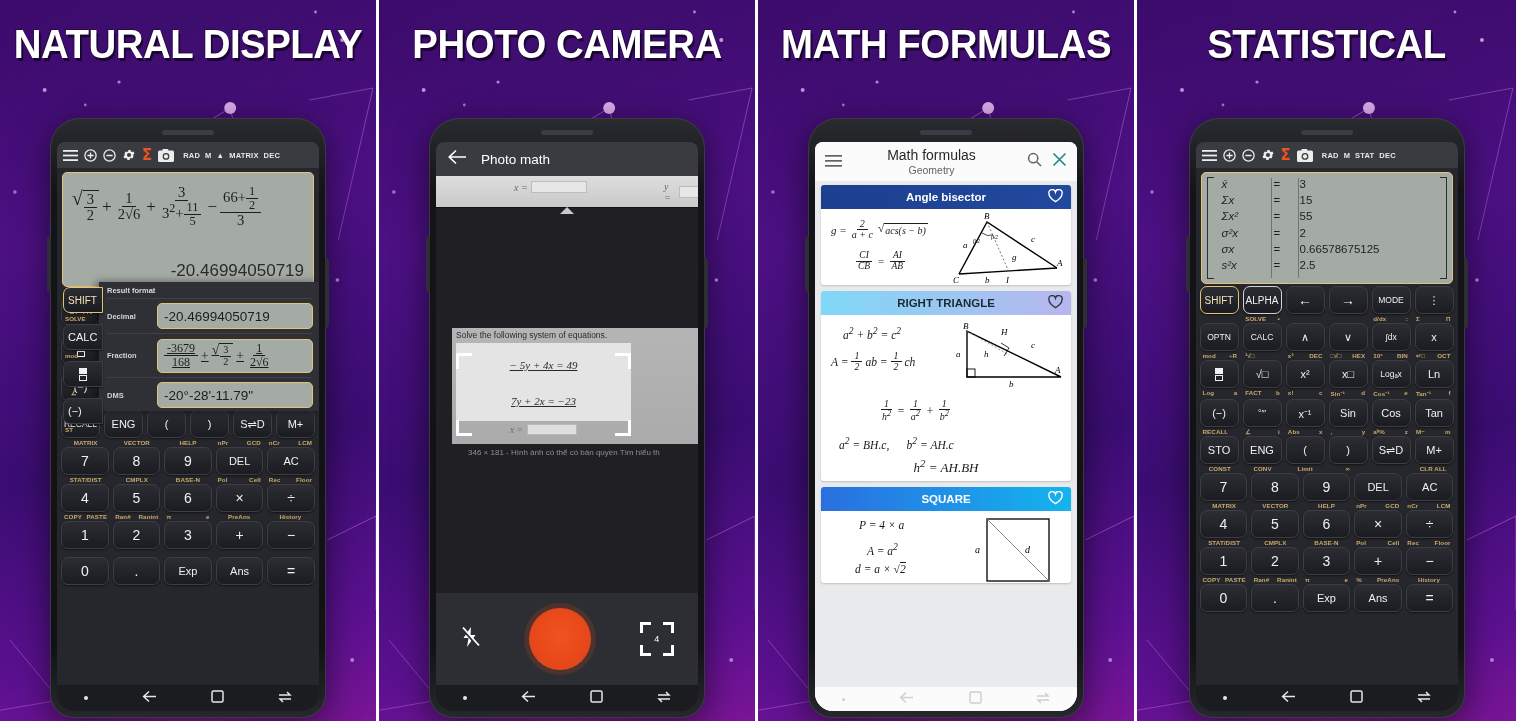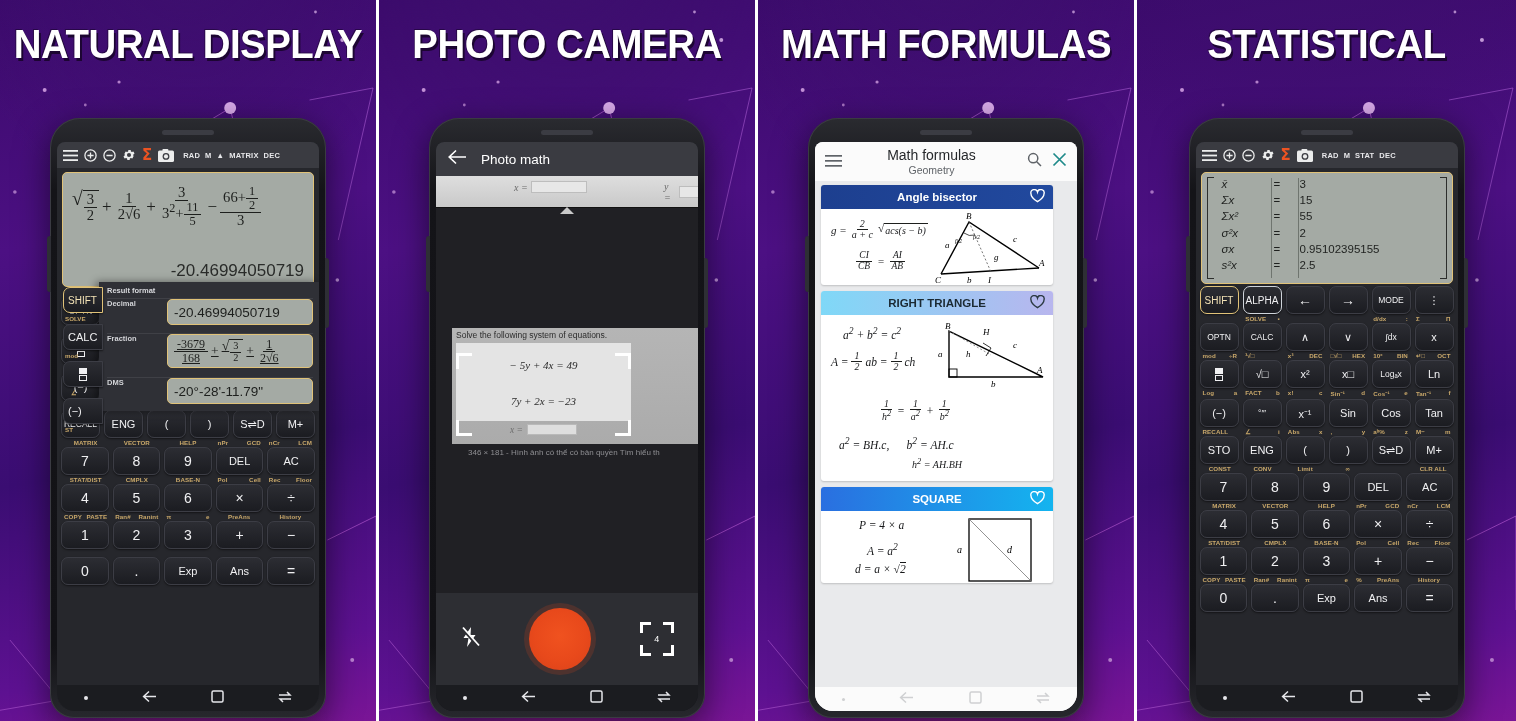--- a/index.html
+++ b/index.html
@@ -78,21 +78,21 @@
   .bracket-l, .bracket-r { position:absolute; top:4px; bottom:4px; width:7px; }
   .bracket-l { left:5px; border-left:1.5px solid #2c2e2c; border-top:1.5px solid #2c2e2c; border-bottom:1.5px solid #2c2e2c;}
   .bracket-r { right:5px; border-right:1.5px solid #2c2e2c; border-top:1.5px solid #2c2e2c; border-bottom:1.5px solid #2c2e2c;}
   .stat-divider { position:absolute; top:5px; bottom:5px; width:1px; background:#6f756f; }
 
   
   .resfmt { position:absolute; left:42px; right:0px; top:140px; bottom:300px;
             background:#2f3036; z-index:5; padding:4px 6px 0 8px;
             box-shadow:-3px 0 8px rgba(0,0,0,.45); }
   .resfmt-title { font-size:7.5px; color:#d8d9dd; font-weight:bold; margin-bottom:3px; }
-  .resfmt-row { display:flex; gap:16px; height:35px;
+  .resfmt-row { display:flex; align-items:center; gap:6px; height:35px;
                 border-top:1px solid #3f4046; }
   .resfmt-row:first-of-type { border-top:none; }
   .resfmt-label { width:44px; font-size:7.5px; color:#d2d3d7; font-weight:bold; flex:0 0 44px;}
   .resfmt-val { flex:1; background:#a4aaa4; border:1.4px solid #e0c278; border-radius:5px;
                 height:26px; display:flex; align-items:center; padding:0 6px;
                 color:#1d1f1d; font-size:13.5px; overflow:hidden; white-space:nowrap;}
   .resfmt-val.tall { height:34px; font-family:"Liberation Serif",serif;text-decoration:underline; }
 
   
   .keypad { flex:1; padding:2px 4px 0 4px; display:flex; flex-direction:column; }
@@ -136,21 +136,21 @@
   .web-strip .box { width:56px; height:12px; border:1px solid #bdbdbd; background:#e7e7e7; }
   .notch-tri { position:absolute; top:31px; left:50%; transform:translateX(-50%);
                width:0;height:0;border-left:7px solid transparent;border-right:7px solid transparent;
                border-bottom:7px solid #c9c9c9; }
   .photo { position:absolute; left:16px; right:0px; top:152px; height:116px;
            background:linear-gradient(180deg,#b5b5b5 0%,#ababab 100%); }
   .photo-cap { position:absolute; top:2px; left:4px; right:4px; font-size:8.5px; color:#2c2c2c; white-space:nowrap;}
   .photo-inner { position:absolute; left:4px; top:15px; width:175px; height:78px;
                  background:#e4e4e4; }
   .photo-eq { font-family:"Liberation Serif",serif; font-style:italic; font-size:11px;
-              color:#2a2a2a; text-align:center; }
+              color:#2a2a2a; text-align:center;text-decoration:underline; }
   .photo-eq.e1 { position:absolute; top:16px; left:0; right:0; }
   .photo-eq.e2 { position:absolute; top:52px; left:0; right:0; }
   .corner { position:absolute; width:16px; height:16px; border:3px solid #fff; }
   .c-tl { left:0; top:10px; border-right:none; border-bottom:none; }
   .c-tr { left:159px; top:10px; border-left:none; border-bottom:none; }
   .c-bl { left:0; top:77px; border-right:none; border-top:none; }
   .c-br { left:159px; top:77px; border-left:none; border-top:none; }
   .photo-row2 { position:absolute; left:4px; top:96px; font-family:"Liberation Serif",serif;
                 font-style:italic; color:#6f6f6f; font-size:9.5px; display:flex; gap:4px; align-items:center;
                 width:175px; justify-content:center;}
@@ -169,21 +169,21 @@
   .focusbox .num { position:absolute; inset:0; display:flex; align-items:center;
                    justify-content:center; color:#fff; font-size:9px; }
 
   
   .fm { position:absolute; inset:0; background:#e9eaec; display:flex; flex-direction:column; }
   .fm-appbar { background:#fbfbfb; padding:6px 10px 5px 10px; display:flex; align-items:center;
                gap:10px; flex:0 0 auto; }
   .fm-titles { flex:1; text-align:center; margin-left:-6px;}
   .fm-title { font-size:14px; color:#26282b; line-height:1.12; }
   .fm-sub { font-size:10.5px; color:#5f6368; line-height:1.15;}
-  .fm-list { flex:1; overflow:hidden; padding:4px 24px 0 6px; }
+  .fm-list { flex:1; overflow:hidden; padding:4px 6px 0 6px; }
   .fm-card { background:#fff; border-radius:3px; margin-bottom:6px; overflow:hidden;
              box-shadow:0 1px 2px rgba(0,0,0,.18); }
   .fm-head { height:24px; display:flex; align-items:center; justify-content:center;
              position:relative; font-size:11.5px; font-weight:bold; }
   .fm-head .heart { position:absolute; right:8px; top:50%; transform:translateY(-50%); }
   .fm-body { padding:6px 8px 7px 8px; position:relative; min-height:40px; }
   .fm-math { font-family:"Liberation Serif",serif; font-style:italic; color:#17181a; }
 
   .navbar-white { height:24px; background:#fbfbfb; display:flex; align-items:center;
                   justify-content:space-around; color:#cfd0d2; flex:0 0 24px;}
@@ -831,21 +831,21 @@
                       <span class="num">1</span>
                       <span class="den">a<sup>2</sup></span>
                     </span>
                     <span>+</span>
                   <span class="frac">
                       <span class="num">1</span>
                       <span class="den">b<sup>2</sup></span>
                     </span>
                 </div>
                 <div class="fm-math" style="position:absolute;left:18px;top:120px;font-size:11.5px">a<sup>2</sup> = BH.c, &nbsp;&nbsp;&nbsp;&nbsp; b<sup>2</sup> = AH.c</div>
-                <div class="fm-math" style="position:absolute;left:0;right:0;top:142px;font-size:10px;text-align:center">h<sup>2</sup> = AH.BH</div>
+                <div class="fm-math" style="position:absolute;left:0;right:0;top:142px;font-size:13px;text-align:center">h<sup>2</sup> = AH.BH</div>
               </div>
             </div>
 
             <div class="fm-card">
               <div class="fm-head" style="background:linear-gradient(90deg,#2a6fe0 0%,#14b4ef 100%);color:#fff">
                 <span>SQUARE</span>
                 <span class="heart">
                   <svg width="15" height="14" viewBox="0 0 16 15">
                       <path d="M8 13.5S1 9.4 1 5.1A3.6 3.6 0 018 3.2 3.6 3.6 0 0115 5.1c0 4.3-7 8.4-7 8.4z" fill="none" stroke="#fff" stroke-width="1.5"></path>
                     </svg>
@@ -973,21 +973,21 @@
                 <span class="stat-val">55</span>
               </div>
               <div class="stat-row">
                 <span class="stat-sym">σ²x</span>
                 <span class="stat-eq">=</span>
                 <span class="stat-val">2</span>
               </div>
               <div class="stat-row">
                 <span class="stat-sym">σx</span>
                 <span class="stat-eq">=</span>
-                <span class="stat-val">0.95102395155</span>
+                <span class="stat-val">0.66578675125</span>
               </div>
               <div class="stat-row">
                 <span class="stat-sym">s²x</span>
                 <span class="stat-eq">=</span>
                 <span class="stat-val">2.5</span>
               </div>
             </div>
           </div>
 
           <div class="keypad">

